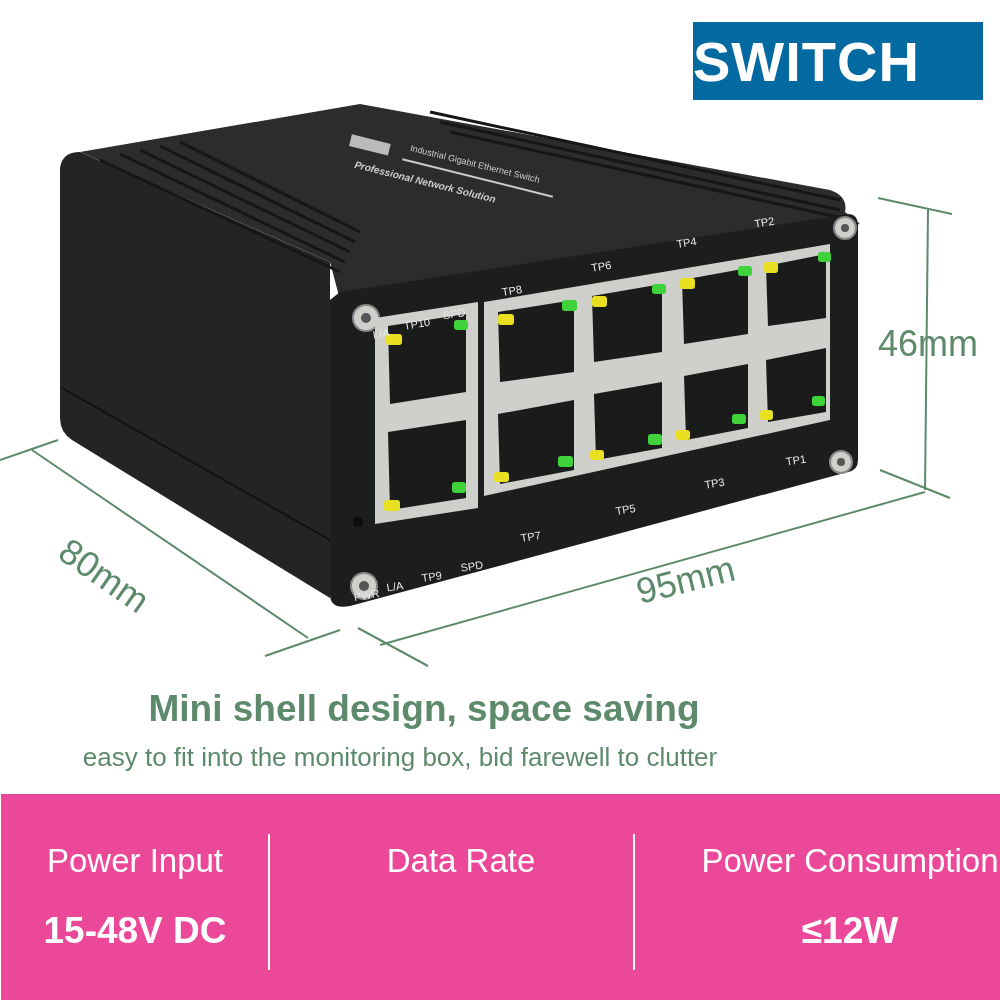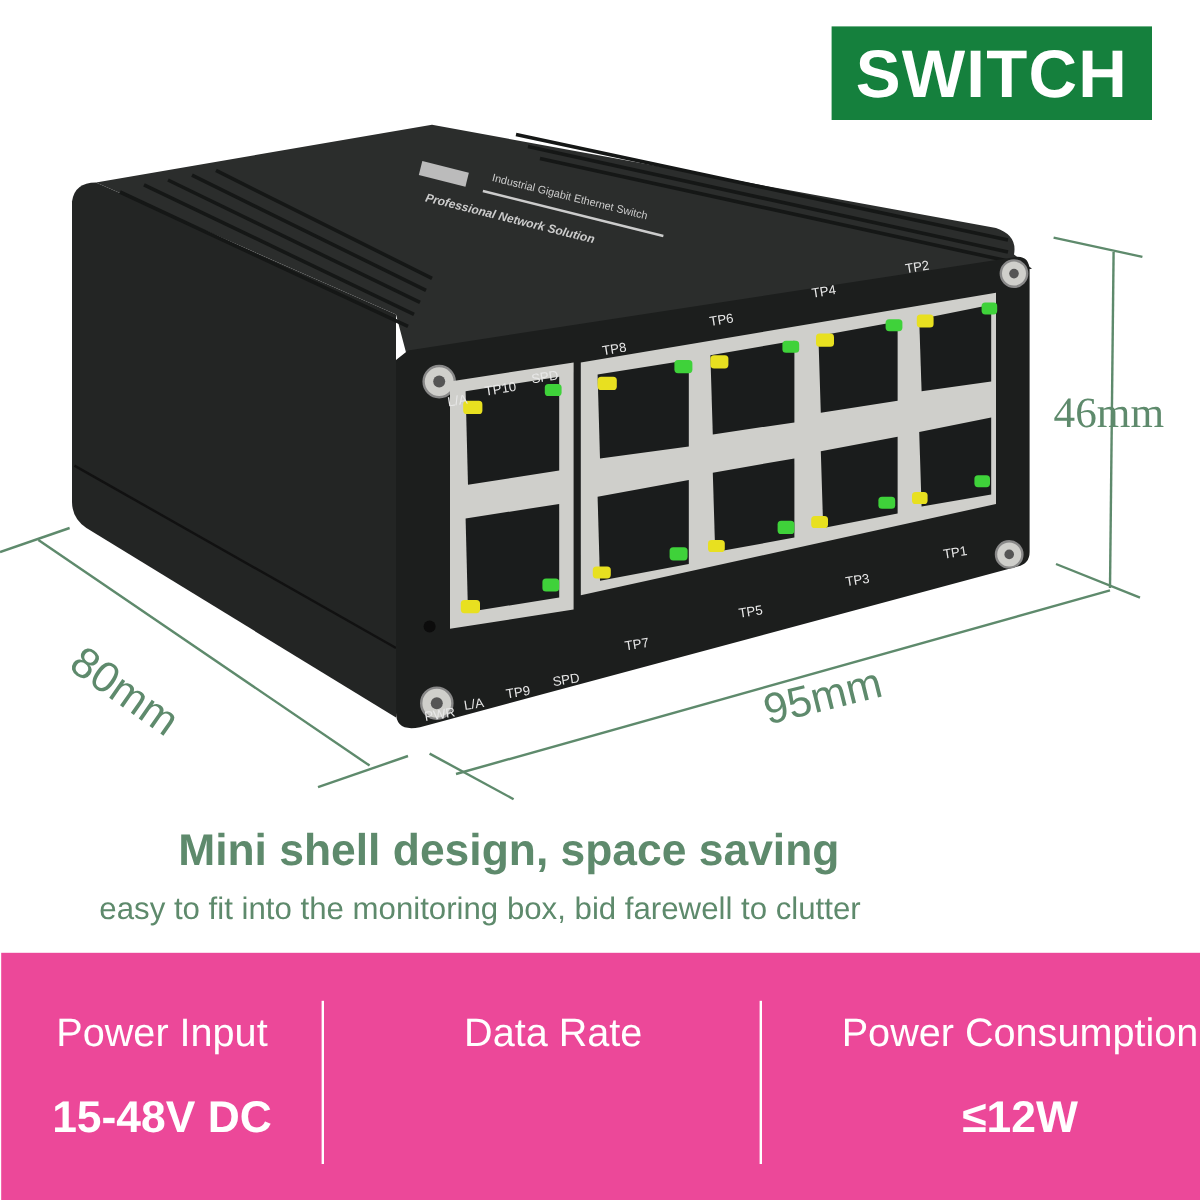--- a/index.html
+++ b/index.html
@@ -1,17 +1,17 @@
 <!DOCTYPE html>
 <html><head>
 <meta charset="utf-8">
 <style>
   html,body{margin:0;padding:0;}
   body{width:1000px;height:1000px;background:#ffffff;position:relative;overflow:hidden;font-family:"Liberation Sans",sans-serif;}
-  .badge{position:absolute;left:693px;top:22px;width:267px;height:78px;background:#15803d;display:flex;align-items:center;justify-content:center;}
+  .badge{position:absolute;left:693px;top:22px;width:290px;height:78px;background:#0369a1;display:flex;align-items:center;justify-content:flex-start;}
   .badge span{color:#fff;font-weight:bold;font-size:56px;letter-spacing:1px;}
   svg.product{position:absolute;left:0;top:0;}
   .dim{position:absolute;color:#5e8a6c;font-size:36px;white-space:nowrap;}
   .headline{position:absolute;left:0;top:688px;width:848px;text-align:center;color:#5e8a6c;font-weight:bold;font-size:37px;}
   .subline{position:absolute;left:0;top:742px;width:800px;text-align:center;color:#5e8a6c;font-size:26px;}
   .specs{position:absolute;left:1px;top:794px;width:1000px;height:206px;background:#ec4899;}
   .spec{position:absolute;top:0;height:206px;text-align:center;color:#fff;}
   .spec .lbl{position:absolute;left:0;right:0;top:48px;font-size:33px;}
   .spec .val{position:absolute;left:0;right:0;top:116px;font-size:37px;font-weight:bold;}
   .divider{position:absolute;top:40px;width:2px;height:136px;background:#ffffff;}
@@ -131,21 +131,21 @@
     <text class="port-label" x="360" y="556">L/A</text>
     <text class="port-label" x="396" y="552">TP9</text>
     <text class="port-label" x="436" y="548">SPD</text>
     <text class="port-label" x="500" y="528">TP7</text>
     <text class="port-label" x="598" y="516">TP5</text>
     <text class="port-label" x="690" y="504">TP3</text>
     <text class="port-label" x="774" y="494">TP1</text>
   </g>
 </svg>
 
-<div class="dim" style="left:878px;top:323px;font-family:Liberation Serif, serif;">46mm</div>
+<div class="dim" style="left:878px;top:323px;">46mm</div>
 <div class="dim" style="left:75px;top:530px;transform:rotate(35deg);transform-origin:left top;">80mm</div>
 <div class="dim" style="left:632px;top:572px;transform:rotate(-14deg);transform-origin:left top;">95mm</div>
 
 <div class="headline">Mini shell design, space saving</div>
 <div class="subline">easy to fit into the monitoring box, bid farewell to clutter</div>
 
 <div class="specs">
   <div class="spec" style="left:0;width:268px;">
     <div class="lbl">Power Input</div>
     <div class="val">15-48V DC</div>

